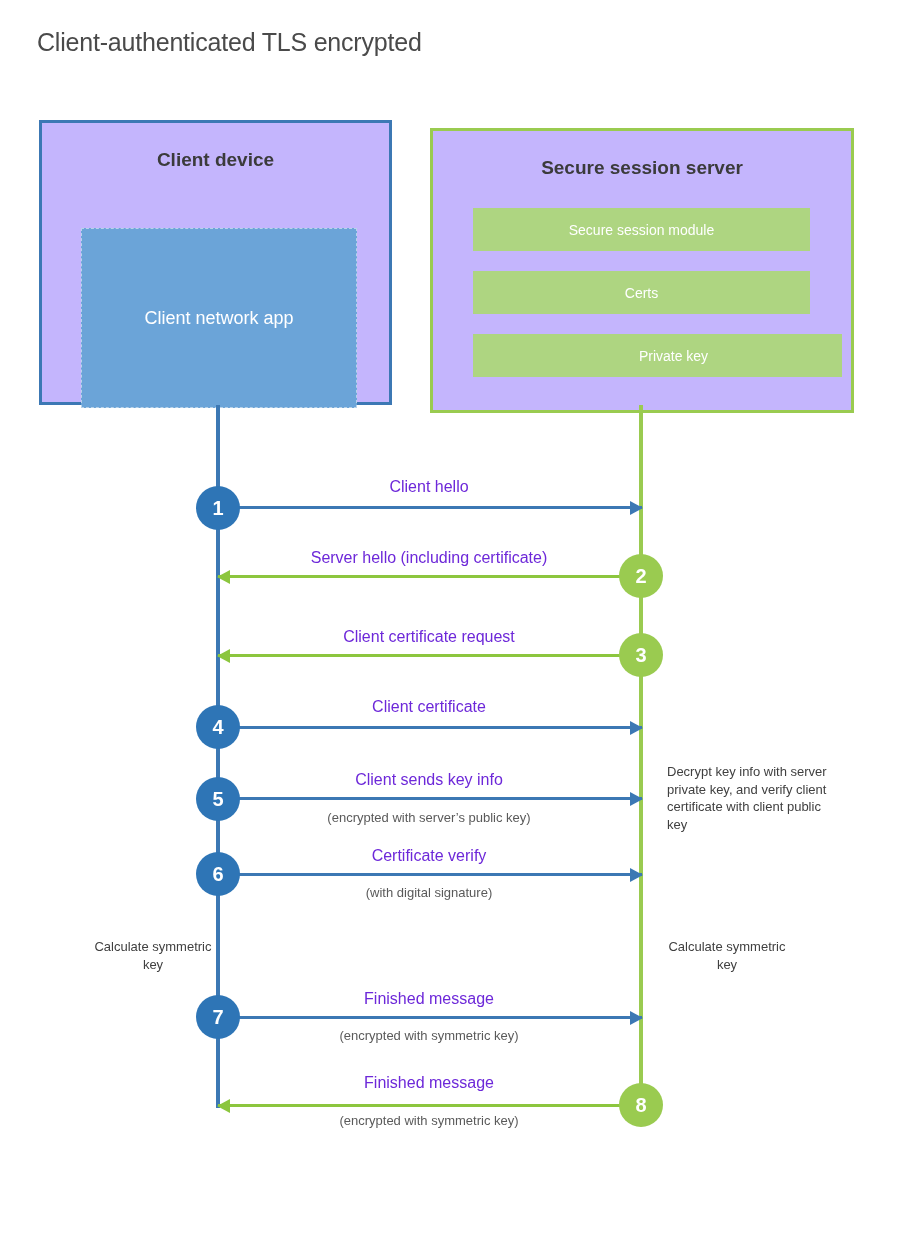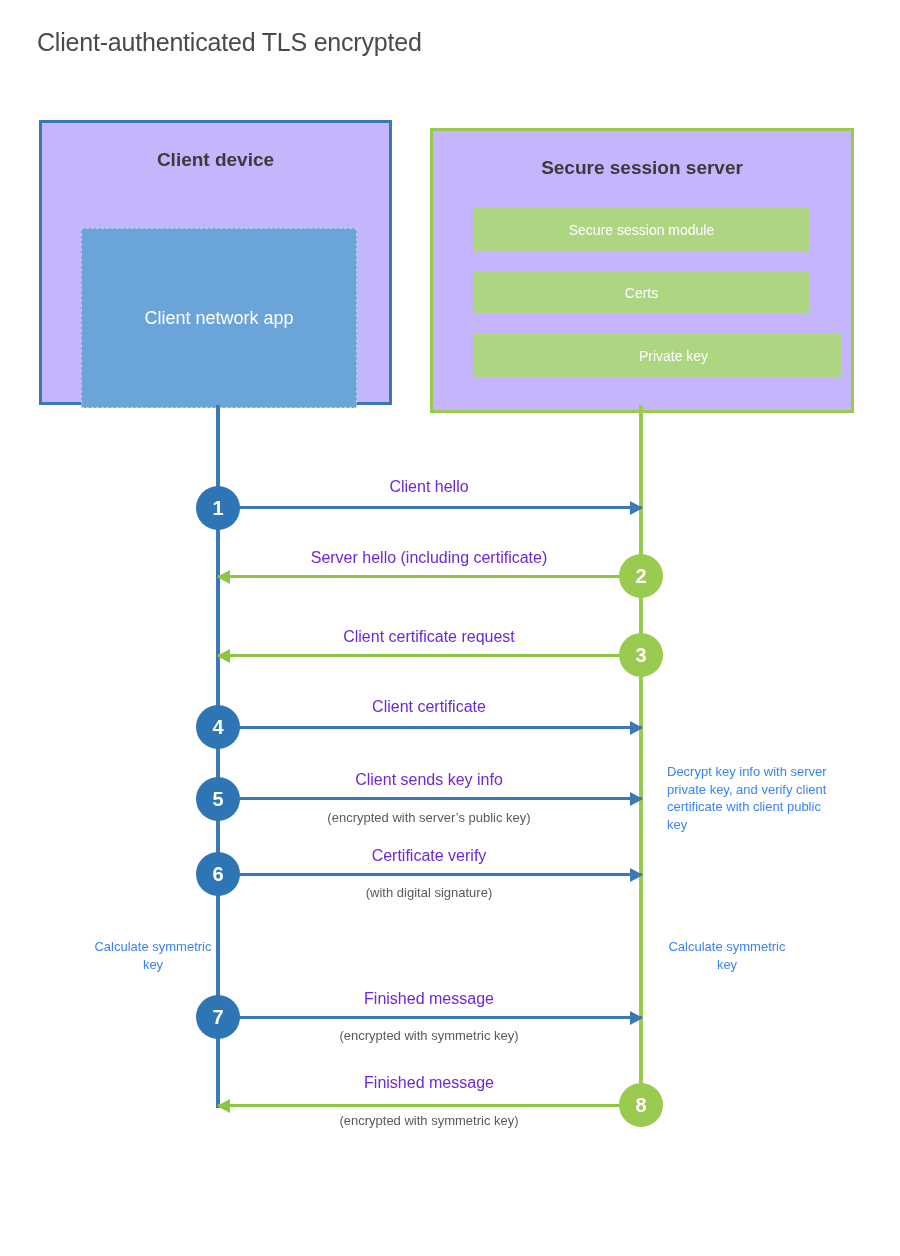--- a/index.html
+++ b/index.html
@@ -69,21 +69,21 @@
 
   .msg{
     position:absolute;text-align:center;color:#6d28d9;
     font-size:16px;white-space:nowrap;
   }
   .sub{
     position:absolute;text-align:center;color:#5a5a5a;
     font-size:13px;white-space:nowrap;
   }
   .note{
-    position:absolute;color:#3b82f6;font-size:13px;line-height:1.35;
+    position:absolute;color:#404040;font-size:13px;line-height:1.35;
   }
   .note.right{left:667px;text-align:left;}
   .note.leftside{left:93px;text-align:center;width:120px;}
   .note.rightside{left:667px;text-align:center;width:120px;}
 </style>
 </head>
 <body>
 
 <div id="stage">
 

